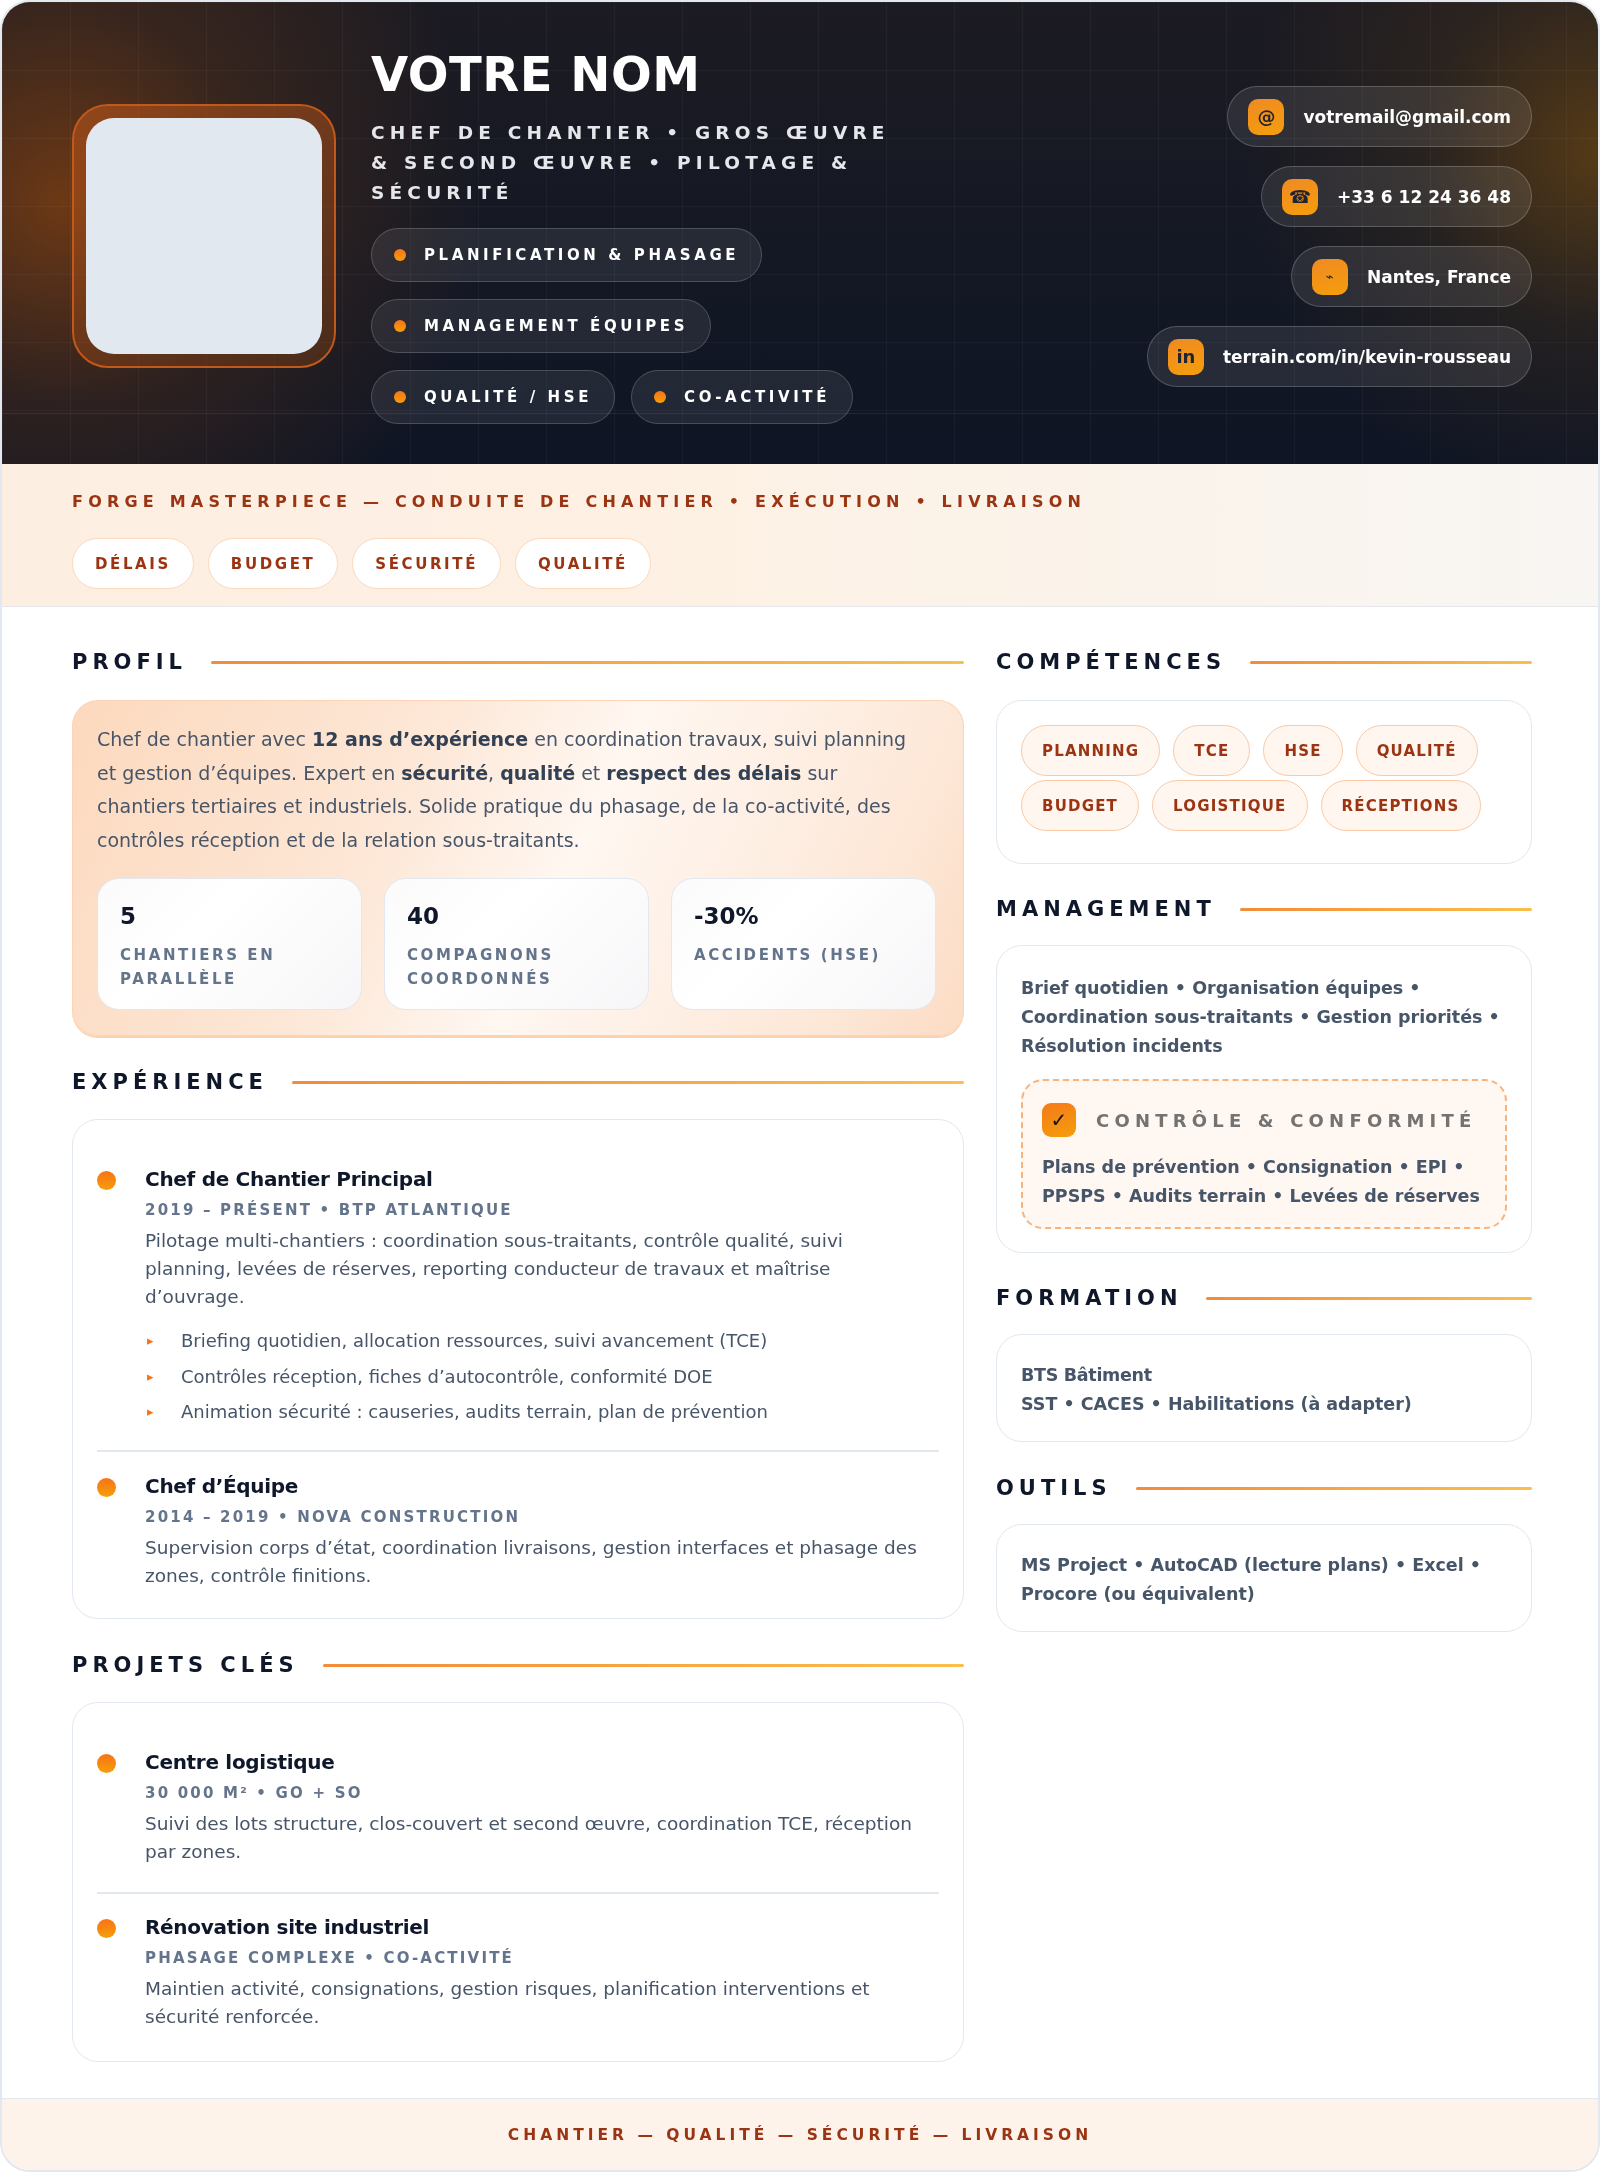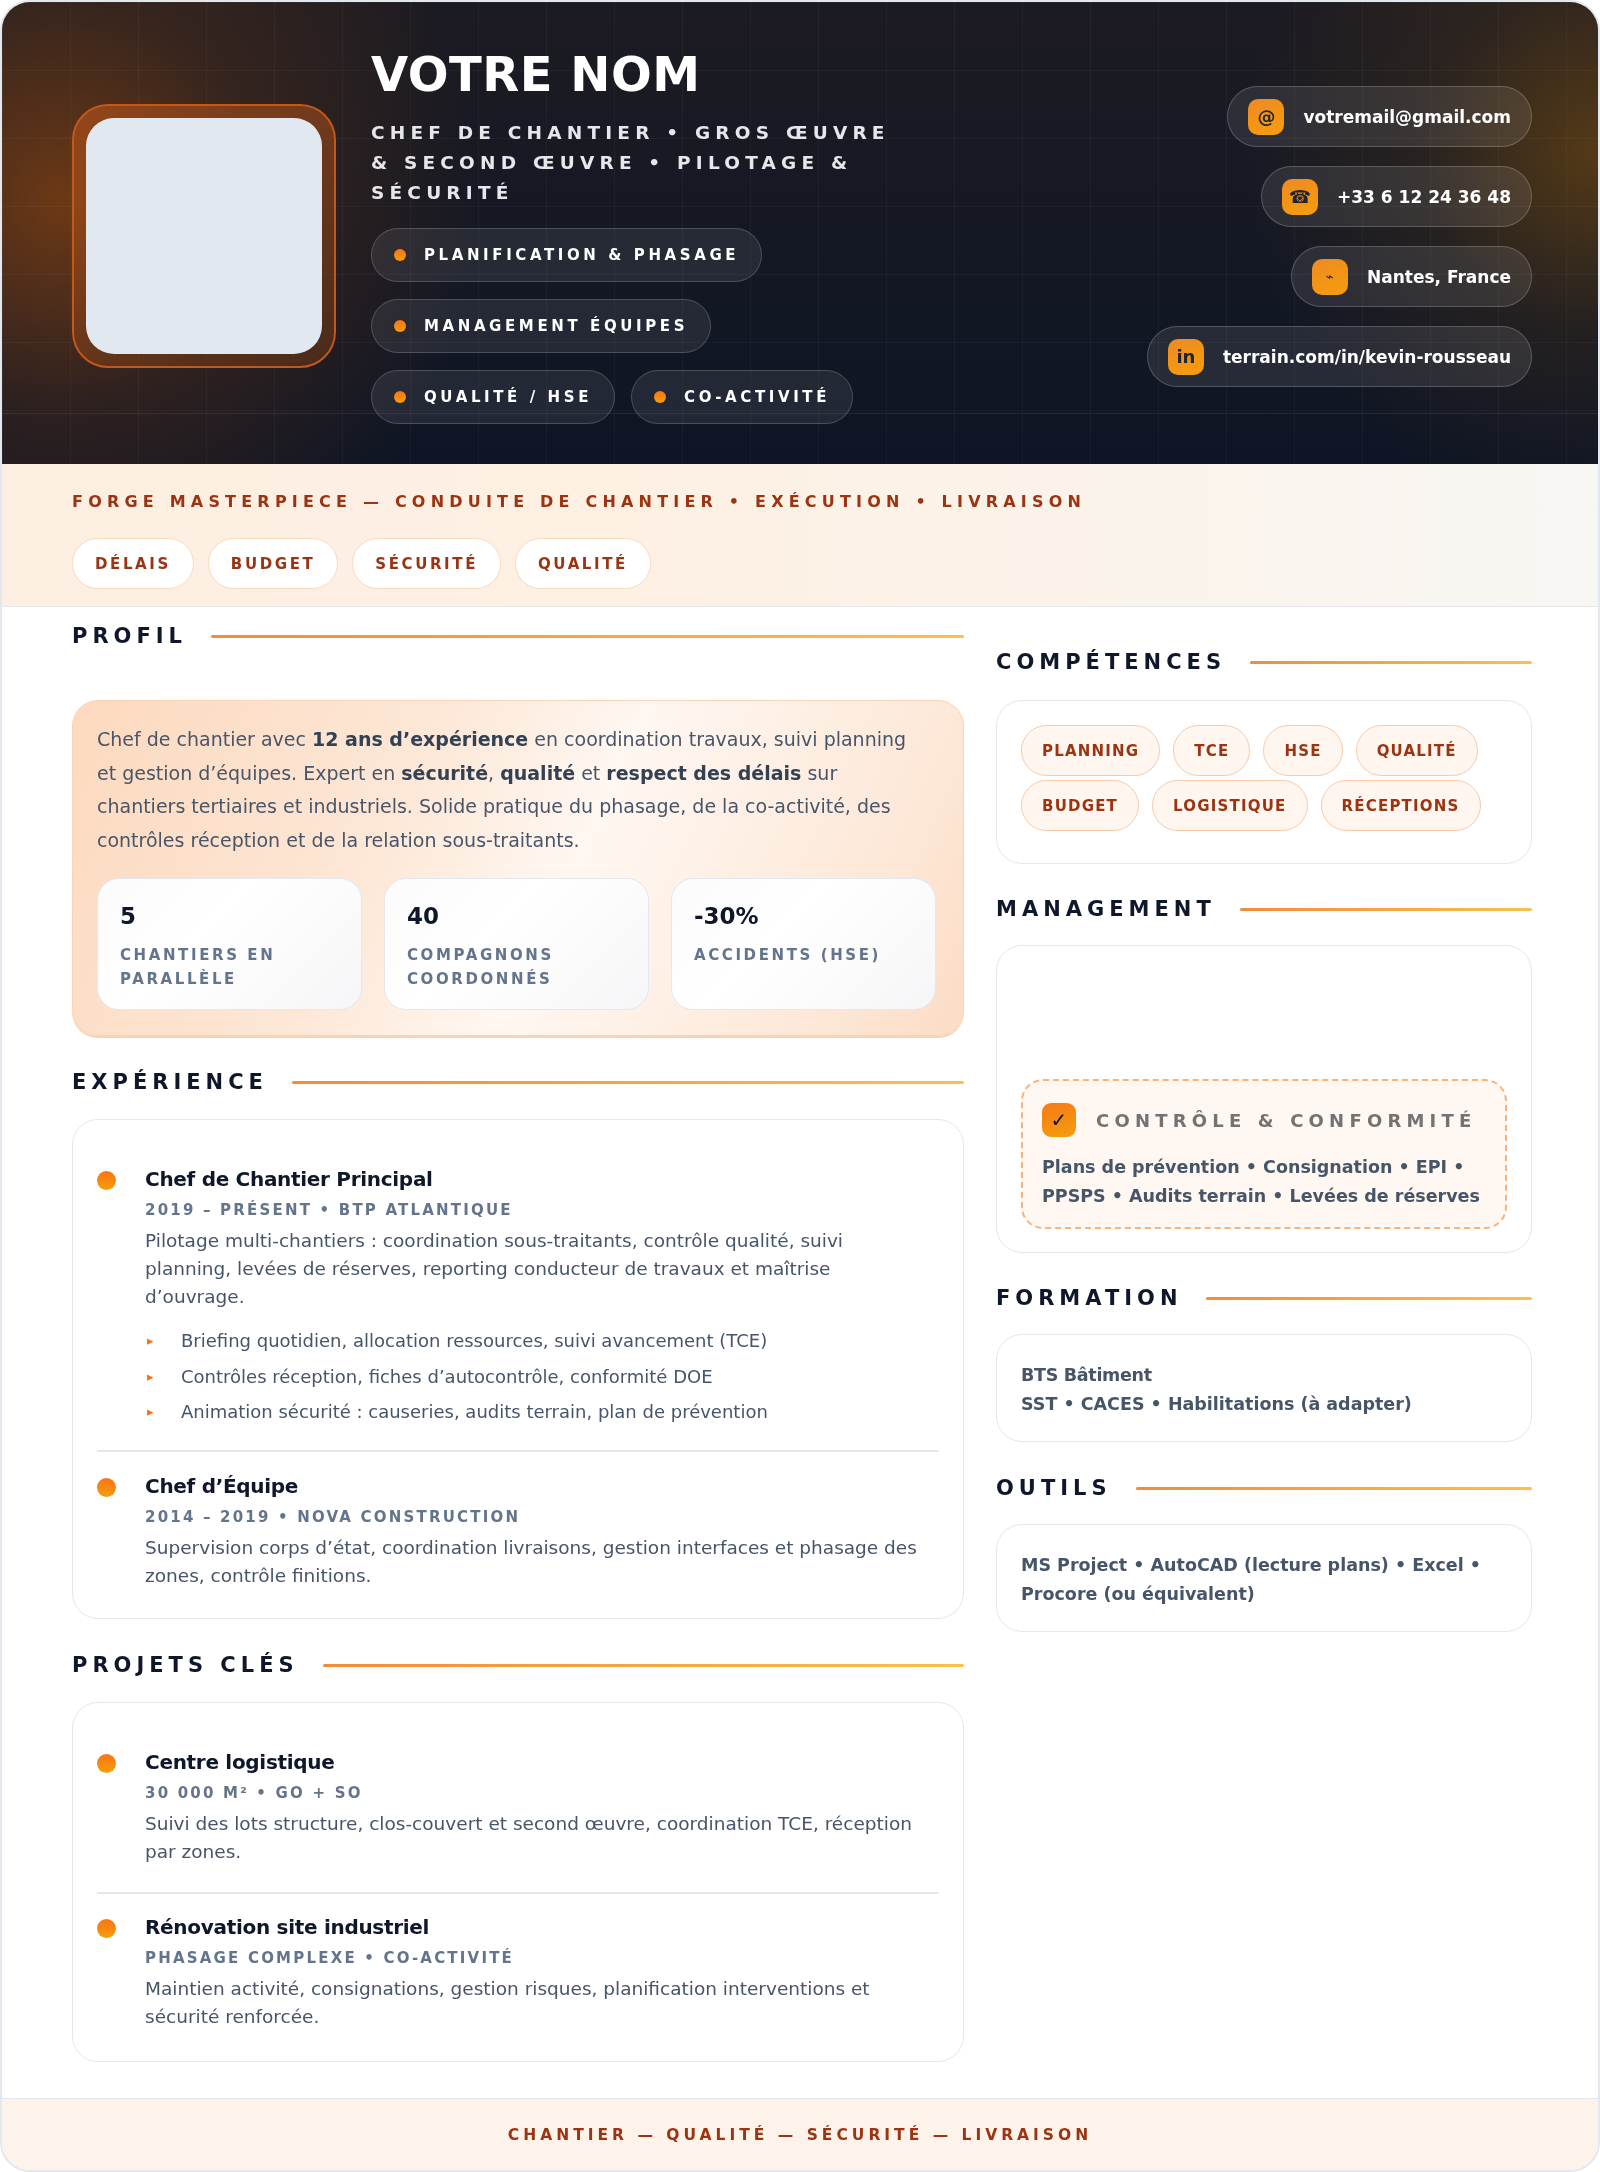--- a/index.html
+++ b/index.html
@@ -221,21 +221,21 @@
   <div class="banner">
     <div class="banner-title">FORGE MASTERPIECE — CONDUITE DE CHANTIER • EXÉCUTION • LIVRAISON</div>
     <div class="banner-chips">
       <span class="bchip">DÉLAIS</span>
       <span class="bchip">BUDGET</span>
       <span class="bchip">SÉCURITÉ</span>
       <span class="bchip">QUALITÉ</span>
     </div>
   </div>
 
-  <div class="sec-title" style="left:70px; top:622px; width:892px;">
+  <div class="sec-title" style="left:70px; top:648px; width:892px;">
     <span class="t">PROFIL</span>
     <span class="line"></span>
   </div>
   <div class="card profile-card">
     <div class="profile-text"><span>Chef de chantier avec </span><b>12 ans d’expérience</b><span> en coordination travaux, suivi planning et gestion d’équipes. Expert en </span><b>sécurité</b><span>, </span><b>qualité</b><span> et </span><b>respect des délais</b><span> sur chantiers tertiaires et industriels. Solide pratique du phasage, de la co-activité, des contrôles réception et de la relation sous-traitants.</span></div>
     <div class="stats">
       <div class="stat">
         <div class="v">5</div>
         <div class="l">CHANTIERS EN PARALLÈLE</div>
       </div>
@@ -309,20 +309,21 @@
       <span class="skill">LOGISTIQUE</span>
       <span class="skill">RÉCEPTIONS</span>
     </div>
   </div>
 
   <div class="sec-title" style="left:994px; top:895px; width:536px;">
     <span class="t">MANAGEMENT</span>
     <span class="line"></span>
   </div>
   <div class="card mgmt-card">
+    <div class="mgmt-text">Brief quotidien • Organisation équipes • Coordination sous-traitants • Gestion priorités • Résolution incidents</div>
     <div class="ctrl-box">
       <div class="ctrl-head">
         <span class="ctrl-check">✓</span>
         <span class="ctrl-title">CONTRÔLE &amp; CONFORMITÉ</span>
       </div>
       <div class="ctrl-text">Plans de prévention • Consignation • EPI • PPSPS • Audits terrain • Levées de réserves</div>
     </div>
   </div>
 
   <div class="sec-title" style="left:994px; top:1284px; width:536px;">

